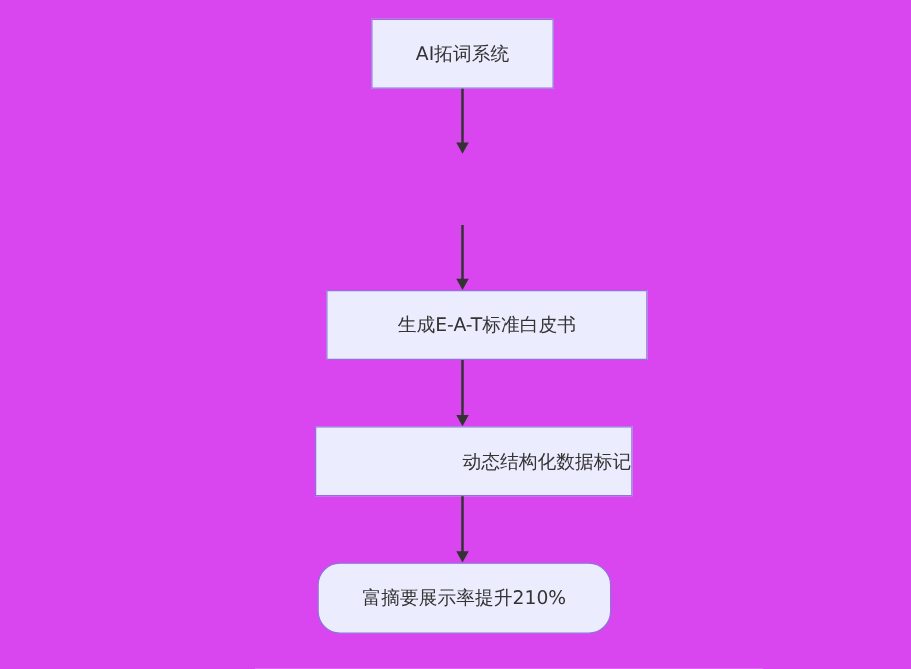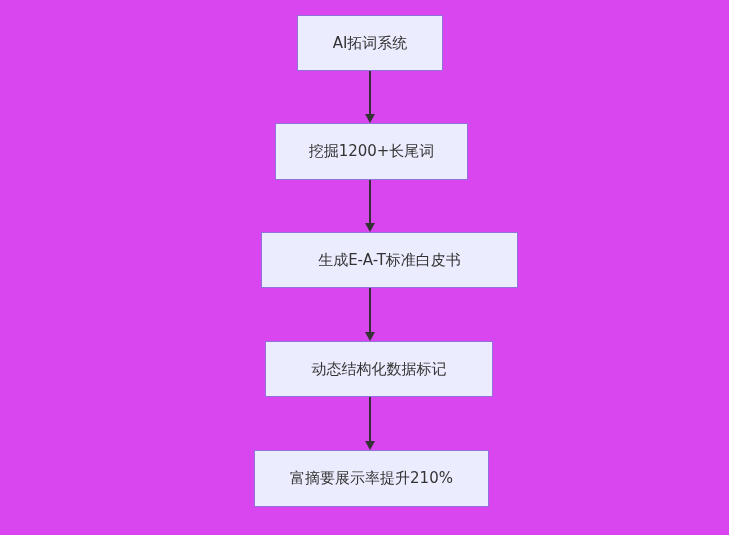--- a/index.html
+++ b/index.html
@@ -60,44 +60,41 @@
 
   <div class="node" style="left:297px; top:15px; width:146px; height:56px;">
     <span>AI拓词系统</span>
   </div>
 
   <div class="arrow" style="left:364px; top:71px; height:52px;">
     <div class="arrow-line"></div>
     <div class="arrow-head"></div>
   </div>
 
-  <div class="node" style="left:275px; top:123px; width:193px; height:57px;">
-    <span>挖掘1200+长尾词</span>
-  </div>
 
   <div class="arrow" style="left:364px; top:180px; height:52px;">
     <div class="arrow-line"></div>
     <div class="arrow-head"></div>
   </div>
 
   <div class="node" style="left:261px; top:232px; width:257px; height:56px;">
     <span>生成E-A-T标准白皮书</span>
   </div>
 
   <div class="arrow" style="left:364px; top:288px; height:53px;">
     <div class="arrow-line"></div>
     <div class="arrow-head"></div>
   </div>
 
-  <div class="node" style="left:265px; top:341px; width:228px; height:56px;">
+  <div class="node" style="left:252px; top:341px; width:254px; height:56px;justify-content:flex-end;">
     <span>动态结构化数据标记</span>
   </div>
 
   <div class="arrow" style="left:364px; top:397px; height:53px;">
     <div class="arrow-line"></div>
     <div class="arrow-head"></div>
   </div>
 
-  <div class="node" style="left:254px; top:450px; width:235px; height:57px;">
+  <div class="node" style="left:254px; top:450px; width:235px; height:57px;border-radius:18px;">
     <span>富摘要展示率提升210%</span>
   </div>
 
 </div>
 
 </body></html>

